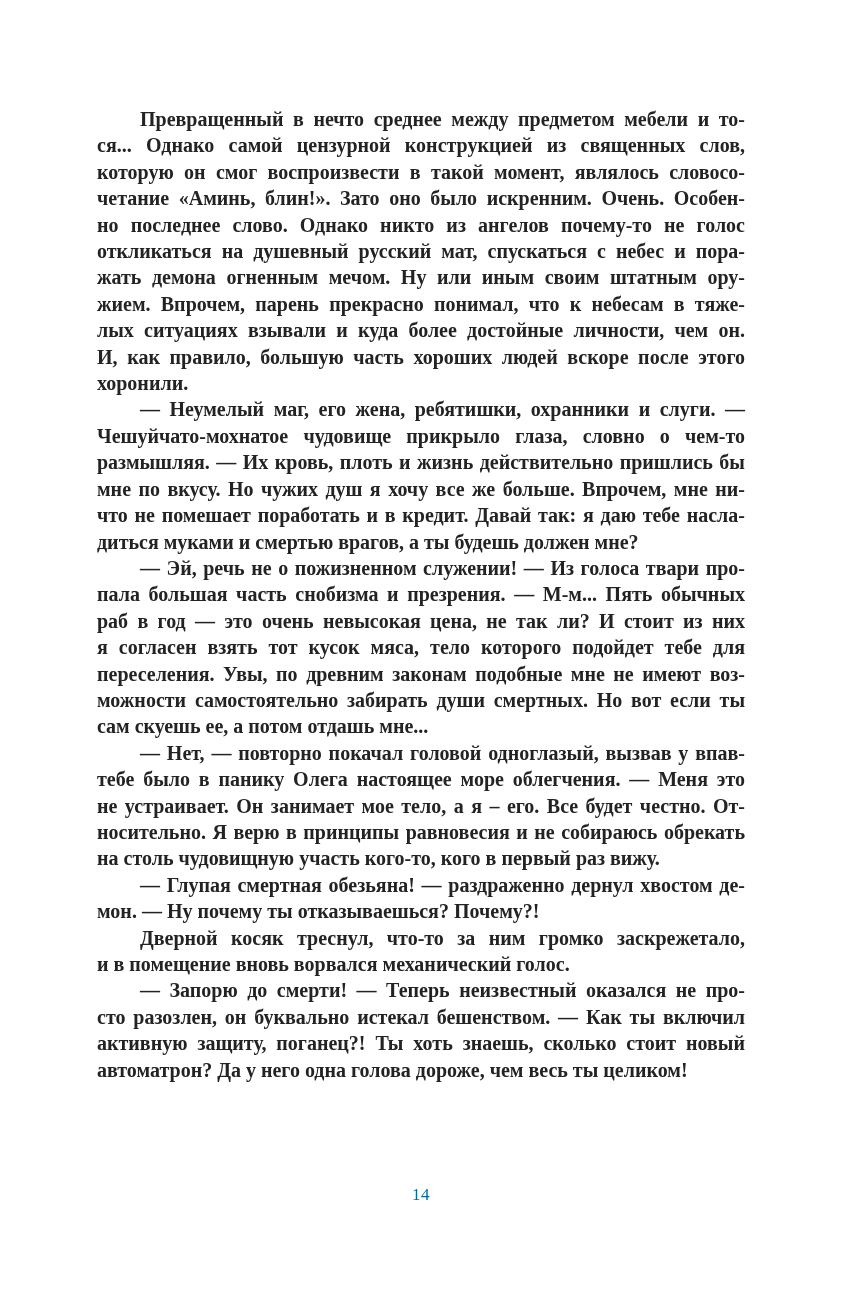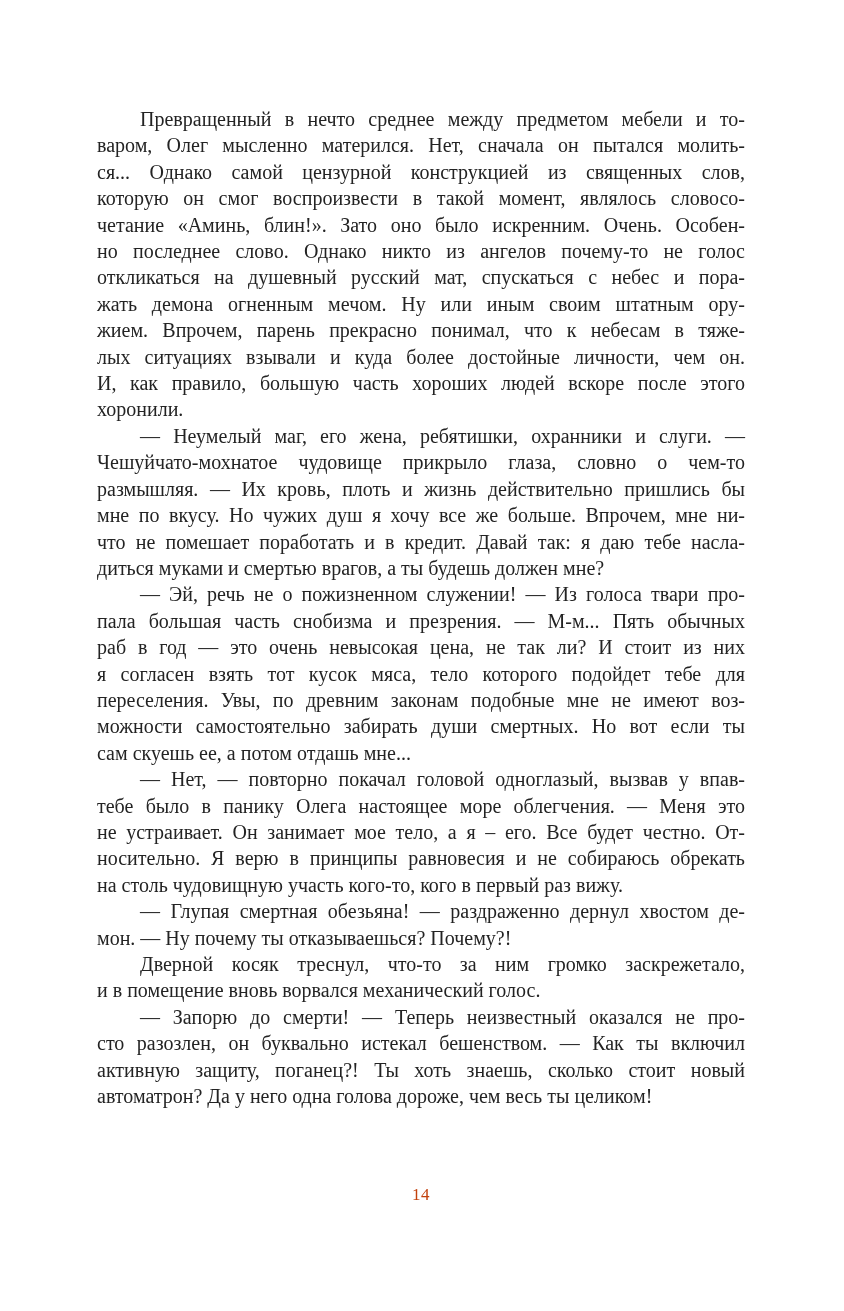--- a/index.html
+++ b/index.html
@@ -24,51 +24,51 @@
     left: 97px;
     top: 106px;
     width: 648px;
     color: #232323;
     font-size: 20px;
     line-height: 26.4px;
   }
   .para {
     margin: 0;
     padding: 0;
+    font-weight: bold;
   }
   .line {
     text-align: justify;
     text-align-last: justify;
     white-space: normal;
   }
   .line.first {
     text-indent: 43px;
   }
   .line.last {
     text-align-last: left;
   }
   .page-number {
     position: absolute;
     top: 1185px;
     left: 97px;
     width: 648px;
     text-align: center;
     font-size: 17px;
     letter-spacing: 0.5px;
-    color: #c2410c;
+    color: #0369a1;
   }
 </style>
 </head>
 <body>
 
 <div class="book-page">
   <div class="text-block" id="text-block">
       <div class="para">
         <div class="line first">Превращенный в нечто среднее между предметом мебели и то-</div>
-        <div class="line">варом, Олег мысленно матерился. Нет, сначала он пытался молить-</div>
         <div class="line">ся... Однако самой цензурной конструкцией из священных слов,</div>
         <div class="line">которую он смог воспроизвести в такой момент, являлось словосо-</div>
         <div class="line">четание «Аминь, блин!». Зато оно было искренним. Очень. Особен-</div>
         <div class="line">но последнее слово. Однако никто из ангелов почему-то не голос</div>
         <div class="line">откликаться на душевный русский мат, спускаться с небес и пора-</div>
         <div class="line">жать демона огненным мечом. Ну или иным своим штатным ору-</div>
         <div class="line">жием. Впрочем, парень прекрасно понимал, что к небесам в тяже-</div>
         <div class="line">лых ситуациях взывали и куда более достойные личности, чем он.</div>
         <div class="line">И, как правило, большую часть хороших людей вскоре после этого</div>
         <div class="line last">хоронили.</div>

